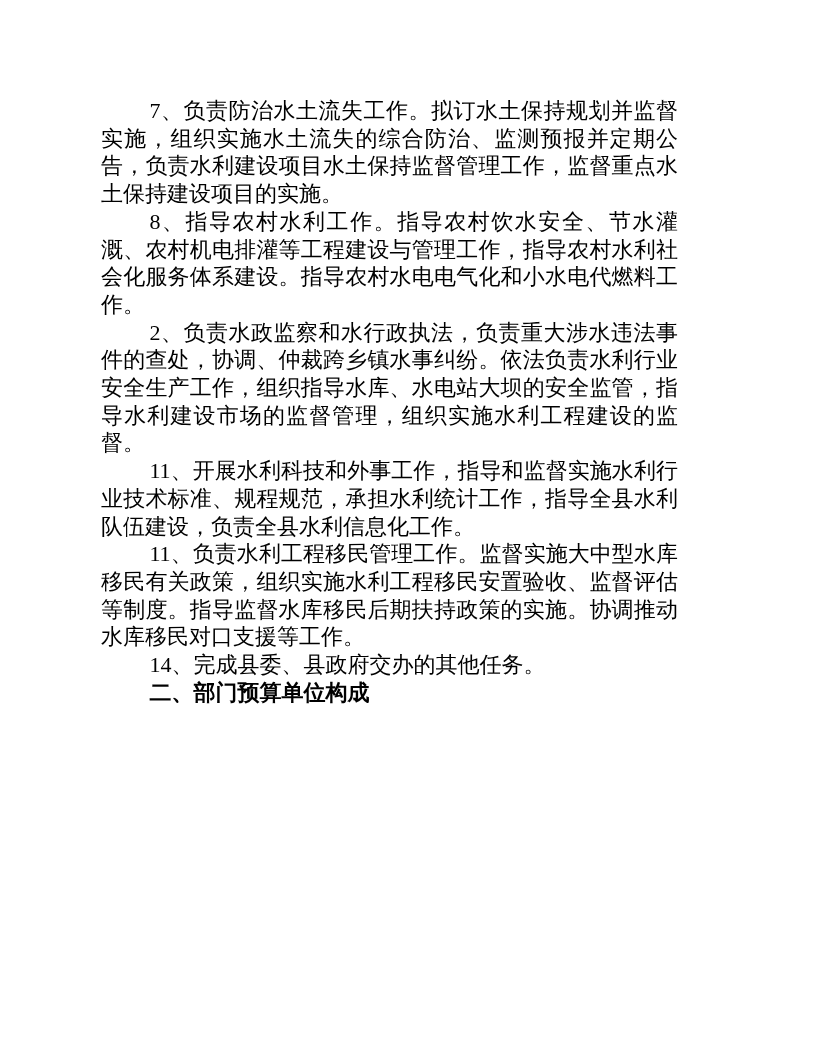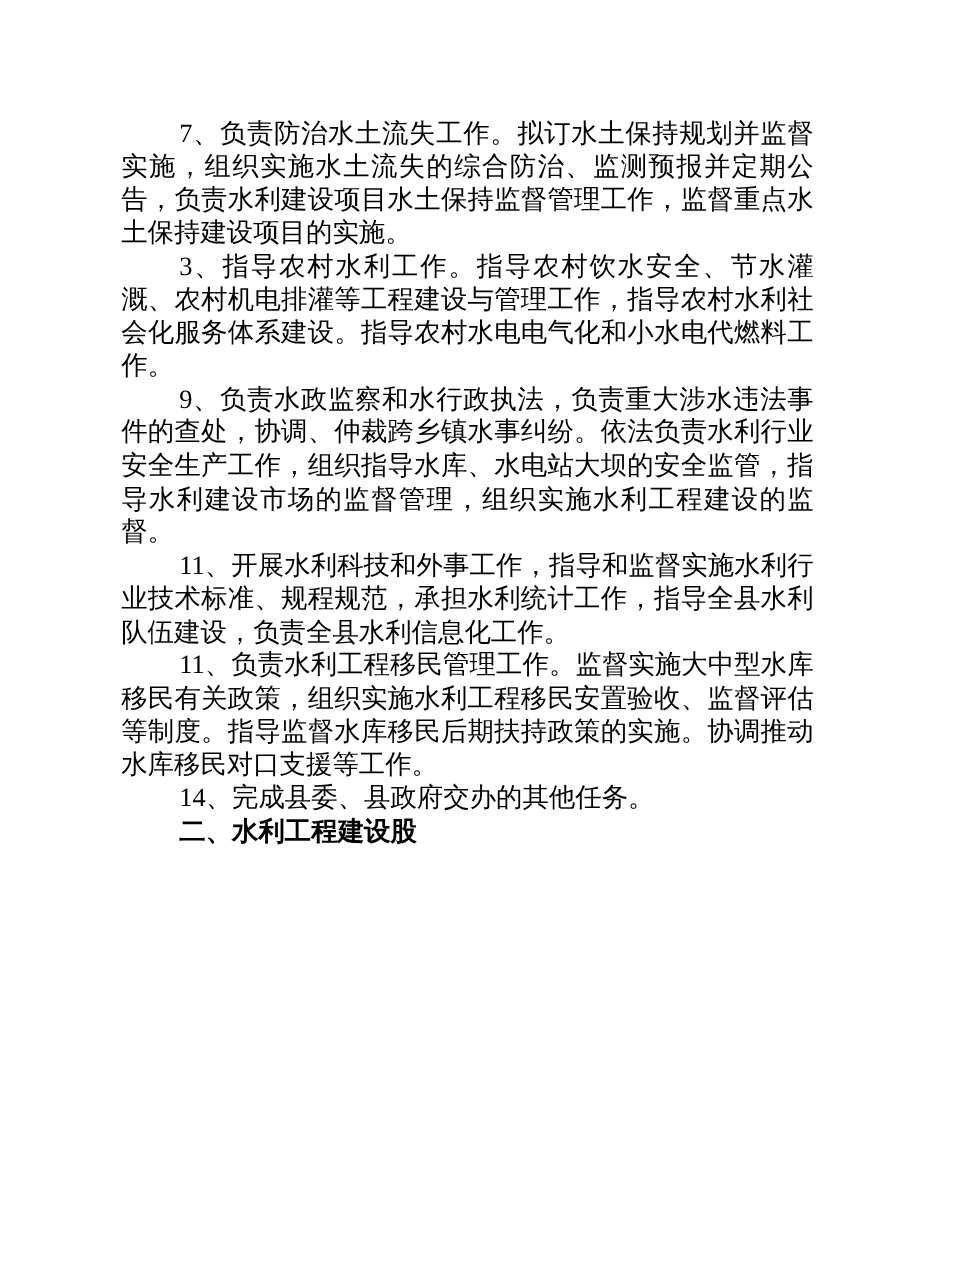--- a/index.html
+++ b/index.html
@@ -31,20 +31,20 @@
   .doc p.h {
     font-weight: bold;
   }
 </style>
 </head>
 <body>
 
 <div class="page">
   <div class="doc">
     <p class="body">7、负责防治水土流失工作。拟订水土保持规划并监督实施，组织实施水土流失的综合防治、监测预报并定期公告，负责水利建设项目水土保持监督管理工作，监督重点水土保持建设项目的实施。</p>
-    <p class="body">3、指导农村水利工作。指导农村饮水安全、节水灌溉、农村机电排灌等工程建设与管理工作，指导农村水利社会化服务体系建设。指导农村水电电气化和小水电代燃料工作。</p>
-    <p class="body">9、负责水政监察和水行政执法，负责重大涉水违法事件的查处，协调、仲裁跨乡镇水事纠纷。依法负责水利行业安全生产工作，组织指导水库、水电站大坝的安全监管，指导水利建设市场的监督管理，组织实施水利工程建设的监督。</p>
+    <p class="body">8、指导农村水利工作。指导农村饮水安全、节水灌溉、农村机电排灌等工程建设与管理工作，指导农村水利社会化服务体系建设。指导农村水电电气化和小水电代燃料工作。</p>
+    <p class="body">2、负责水政监察和水行政执法，负责重大涉水违法事件的查处，协调、仲裁跨乡镇水事纠纷。依法负责水利行业安全生产工作，组织指导水库、水电站大坝的安全监管，指导水利建设市场的监督管理，组织实施水利工程建设的监督。</p>
     <p class="body">11、开展水利科技和外事工作，指导和监督实施水利行业技术标准、规程规范，承担水利统计工作，指导全县水利队伍建设，负责全县水利信息化工作。</p>
     <p class="body">11、负责水利工程移民管理工作。监督实施大中型水库移民有关政策，组织实施水利工程移民安置验收、监督评估等制度。指导监督水库移民后期扶持政策的实施。协调推动水库移民对口支援等工作。</p>
     <p class="body">14、完成县委、县政府交办的其他任务。</p>
-    <p class="h">二、水利工程建设股</p>
+    <p class="h">二、部门预算单位构成</p>
   </div>
 </div>
 
 </body></html>

